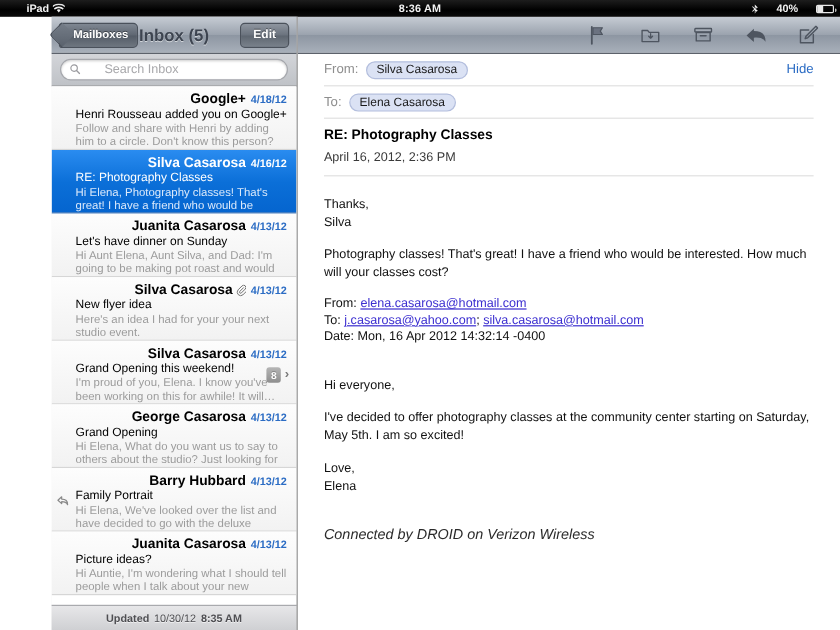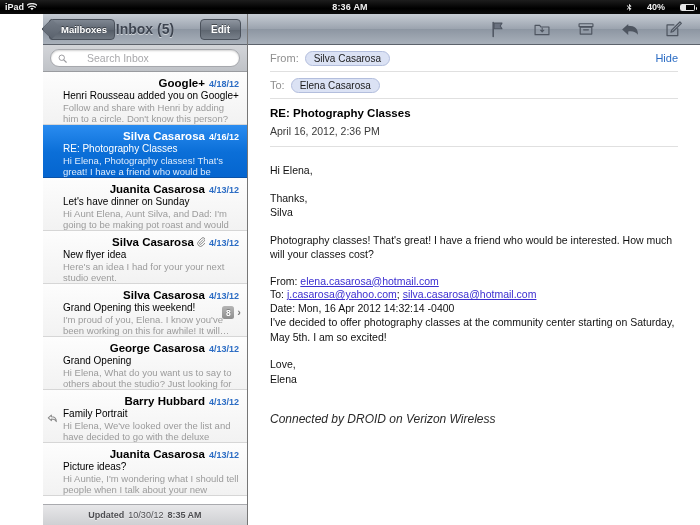--- a/index.html
+++ b/index.html
@@ -11,21 +11,21 @@
   }
 
   
   .statusbar{
     height:14px; width:700px;
     background:linear-gradient(#1d1d1d,#000 60%,#0a0a0a);
     display:flex; align-items:center;
     color:#f2f2f2; font-size:9px; font-weight:bold;
     position:relative;
   }
-  .sb-left{ display:flex; align-items:center; gap:3px; padding-left:5px; }
+  .sb-left{ display:flex; align-items:center; gap:3px; padding-left:22px; }
   .sb-center{
     position:absolute; left:0; right:0; text-align:center;
     font-size:9px; font-weight:bold; letter-spacing:.2px;
   }
   .sb-right{
     position:absolute; right:5px; top:0; height:14px;
     display:flex; align-items:center; gap:15px; font-size:9px; font-weight:bold;
   }
   .wifi-icon{ display:inline-block; width:10px; height:8px; }
   .bt-icon{ display:inline-block; width:6px; height:9px; }
@@ -410,21 +410,20 @@
         <span class="hlabel">To:</span>
         <span class="pill">Elena Casarosa</span>
       </div>
       <div class="subjblock">
         <div class="subj">RE: Photography Classes</div>
         <div class="mdatefull">April 16, 2012, 2:36 PM</div>
       </div>
     </div>
 
     <div class="body">
-      <p>Hi Elena,</p>
       <p>
         <span>Thanks,</span><br>
         <span>Silva</span>
       </p>
       <p>Photography classes! That's great! I have a friend who would be interested. How much will your classes cost?</p>
 
       <div class="quoted">
         <div>
           <span>From:</span>
           <span class="qlink">elena.casarosa@hotmail.com</span>
@@ -432,20 +431,21 @@
         <div>
           <span>To:</span>
           <span class="qlink">j.casarosa@yahoo.com</span><span>; </span><span class="qlink">silva.casarosa@hotmail.com</span>
         </div>
         <div>
           <span>Date:</span>
           <span>Mon, 16 Apr 2012 14:32:14 -0400</span>
         </div>
       </div>
 
+      <p style="margin-top:26px">Hi everyone,</p>
       <p>I've decided to offer photography classes at the community center starting on Saturday, May 5th. I am so excited!</p>
       <p>
         <span>Love,</span><br>
         <span>Elena</span>
       </p>
       <div class="sig">Connected by DROID on Verizon Wireless</div>
     </div>
 
   </div>
 </div>

